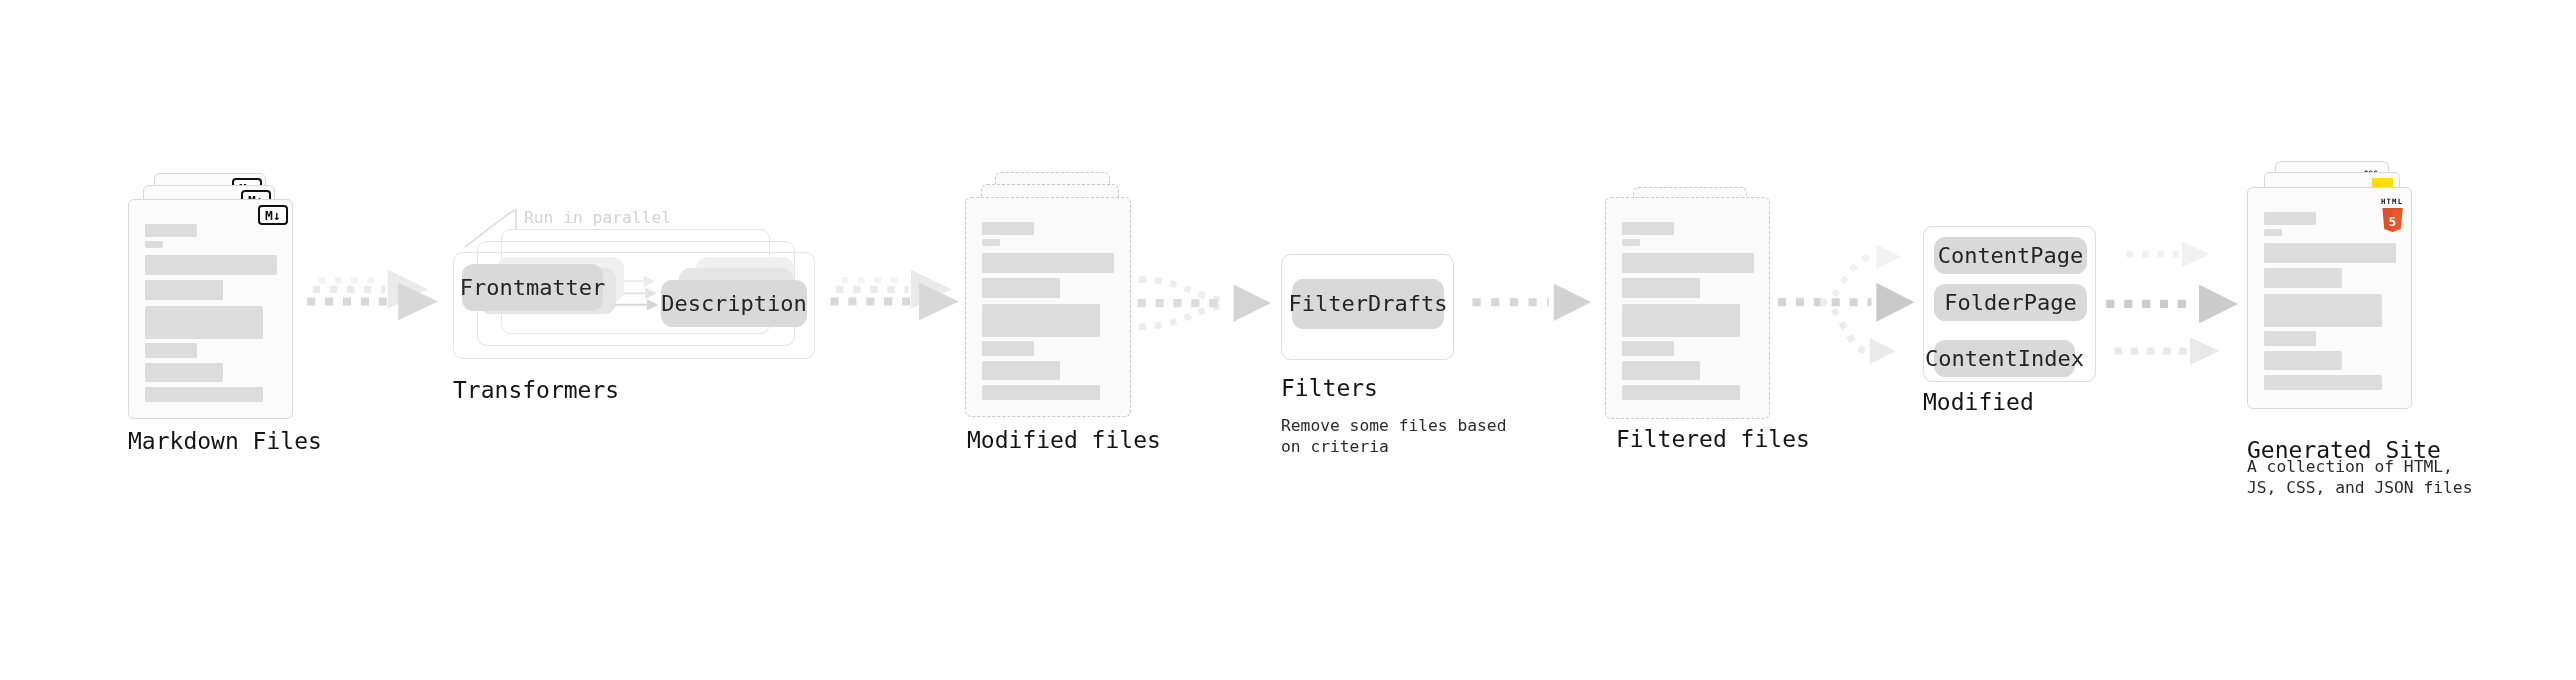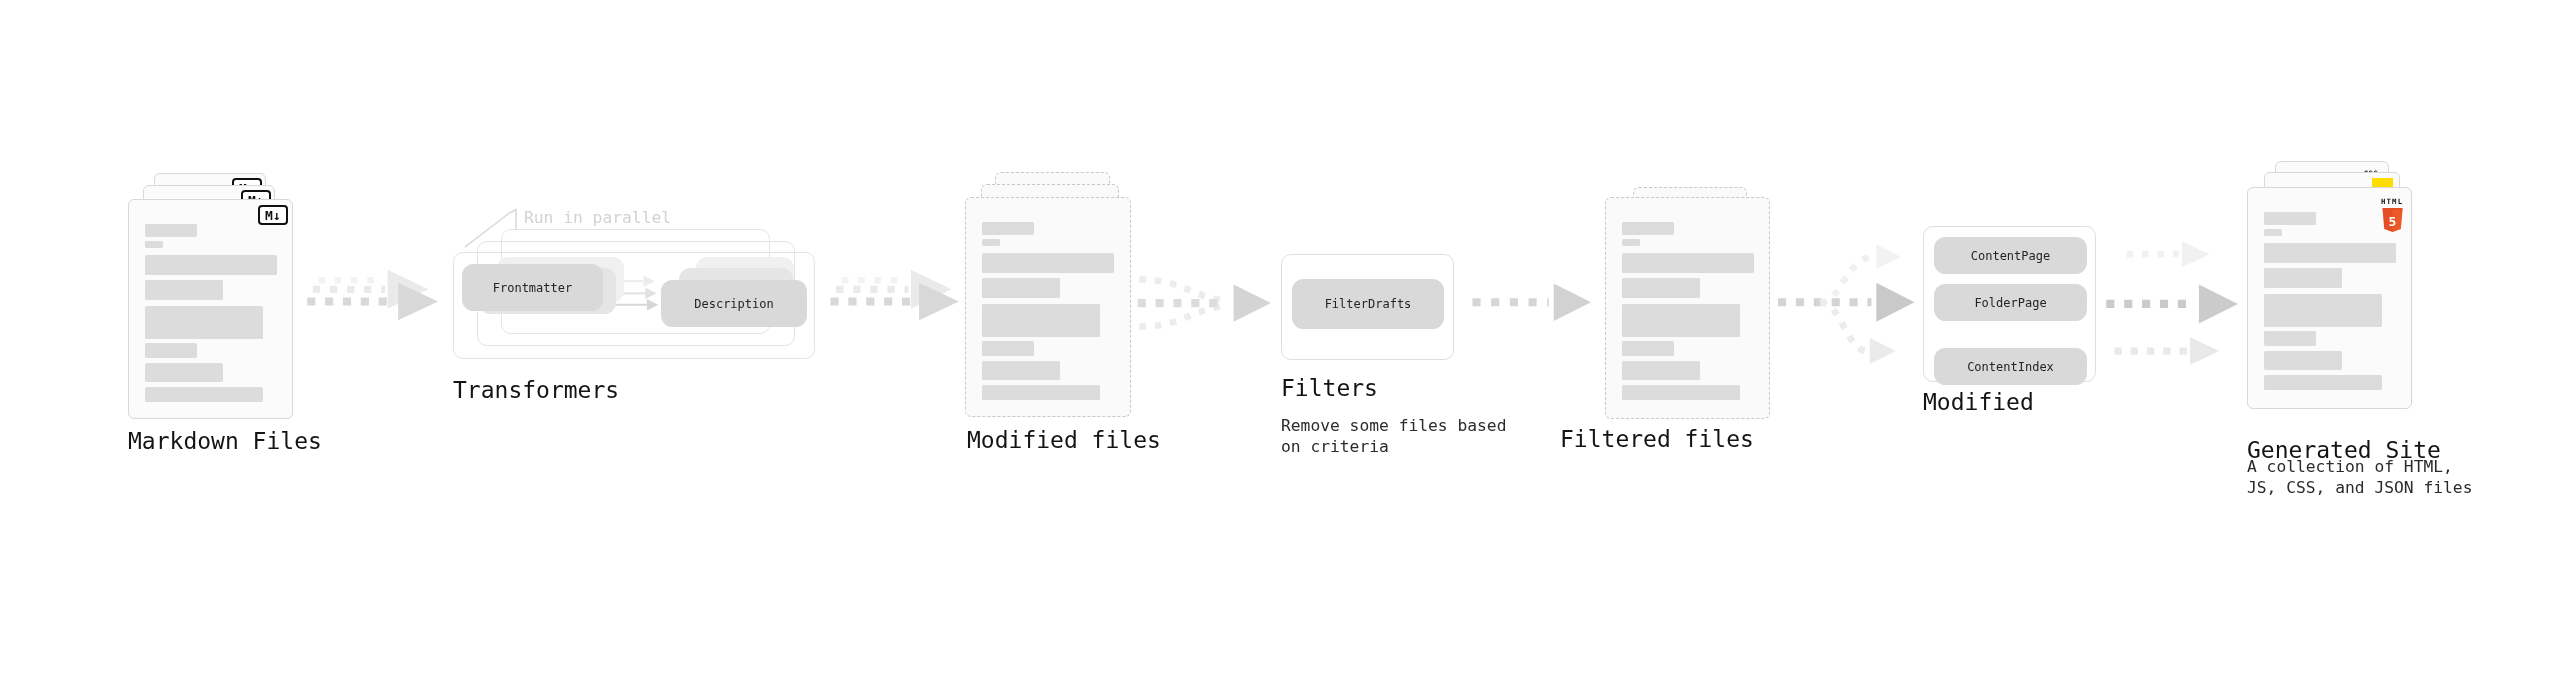--- a/index.html
+++ b/index.html
@@ -33,21 +33,21 @@
   .html5-badge .html-word{font-size:7.3px;font-weight:800;letter-spacing:1.2px;color:#111;line-height:8.1px;}
 
   
   .obox{position:absolute;border:1.6px solid #e4e4e4;border-radius:9.8px;box-sizing:border-box;background:transparent;}
   .fbox{position:absolute;border:1.6px solid #dedede;border-radius:9.8px;box-sizing:border-box;background:#ffffff;}
 
   
   .pill{
     position:absolute;background:#d9d9d9;border-radius:11.4px;color:#242424;
     display:flex;align-items:center;justify-content:center;
-    font-size:12px;line-height:1;white-space:nowrap;
+    font-size:22px;line-height:1;white-space:nowrap;
   }
   .ghost{position:absolute;border-radius:11.4px;}
   .g1{background:#e5e5e5;}
   .g2{background:#f0f0f0;}
 
   
   .label{position:absolute;font-size:23px;color:#141414;white-space:nowrap;line-height:27px;}
   .sub{position:absolute;font-size:16.3px;color:#2b2b2b;white-space:nowrap;line-height:21px;}
   .annotation{position:absolute;font-size:16.3px;color:#d2d2d2;white-space:nowrap;line-height:1;}
   .cap-head{line-height:21px;}
@@ -164,26 +164,26 @@
         <div class="bar" style="left: 16.3px; top: 24.4px; width: 52px; height: 12.2px;"></div>
         <div class="bar" style="left: 16.3px; top: 41px; width: 18px; height: 6.5px;"></div>
         <div class="bar" style="left: 16.3px; top: 55px; width: 132px; height: 20.3px;"></div>
         <div class="bar" style="left: 16.3px; top: 80px; width: 78px; height: 20.3px;"></div>
         <div class="bar" style="left: 16.3px; top: 106px; width: 118px; height: 32.5px;"></div>
         <div class="bar" style="left: 16.3px; top: 143px; width: 52px; height: 15.4px;"></div>
         <div class="bar" style="left: 16.3px; top: 163px; width: 78px; height: 18.7px;"></div>
         <div class="bar" style="left: 16.3px; top: 187px; width: 118px; height: 15.4px;"></div>
       </div>
   </div>
-  <div class="label" style="left:1560px;top:426px">Filtered files</div>
+  <div class="label" style="left:1616px;top:426px">Filtered files</div>
 
   <div class="fbox" style="left:1923px;top:226px;width:173px;height:156px;z-index:1"></div>
   <div class="pill" style="left:1934px;top:237px;width:153px;height:37px;z-index:2">ContentPage</div>
   <div class="pill" style="left:1934px;top:284px;width:153px;height:37px;z-index:2">FolderPage</div>
-  <div class="pill" style="left:1934px;top:348px;width:153px;height:37px;z-index:2">ContentIndex</div>
+  <div class="pill" style="left:1934px;top:340px;width:141px;height:37px;z-index:2">ContentIndex</div>
   <div class="label" style="left:1923px;top:389px">Modified</div>
 
   <div class="doc" style="left:2275px;top:161px;width:114px;height:93px;z-index:1">
     <span class="css-badge">
       <span class="css-word">CSS</span>
       <span class="css-underline" style="display:block"></span>
     </span>
   </div>
   <div class="doc" style="left:2264px;top:172px;width:136px;height:93px;z-index:2">
     <span class="js-badge"></span>

